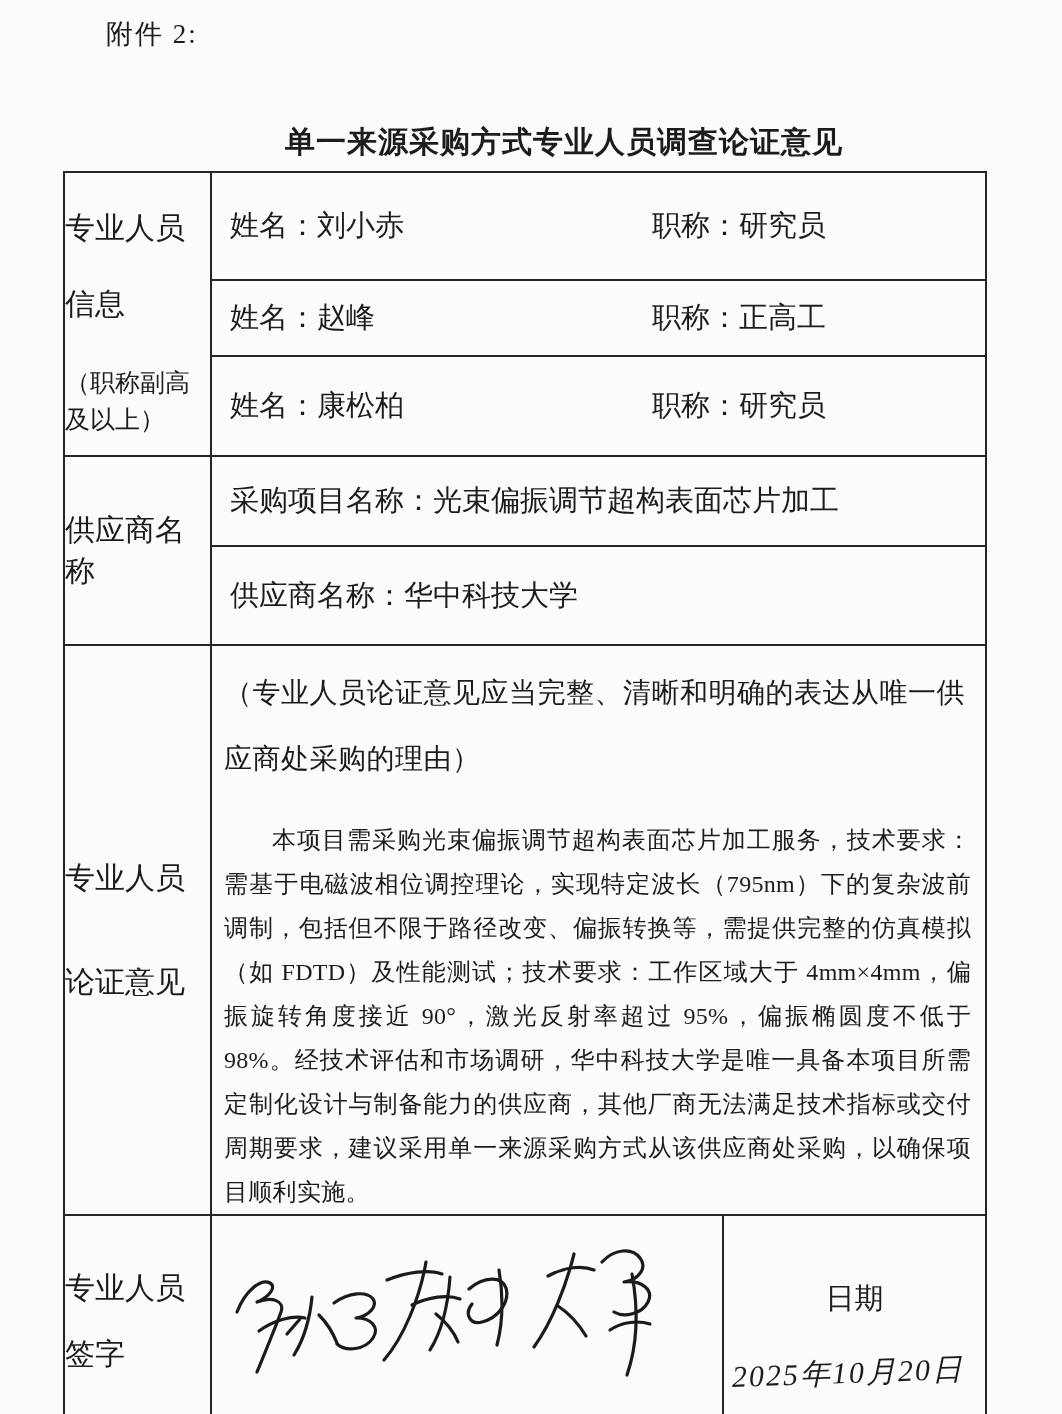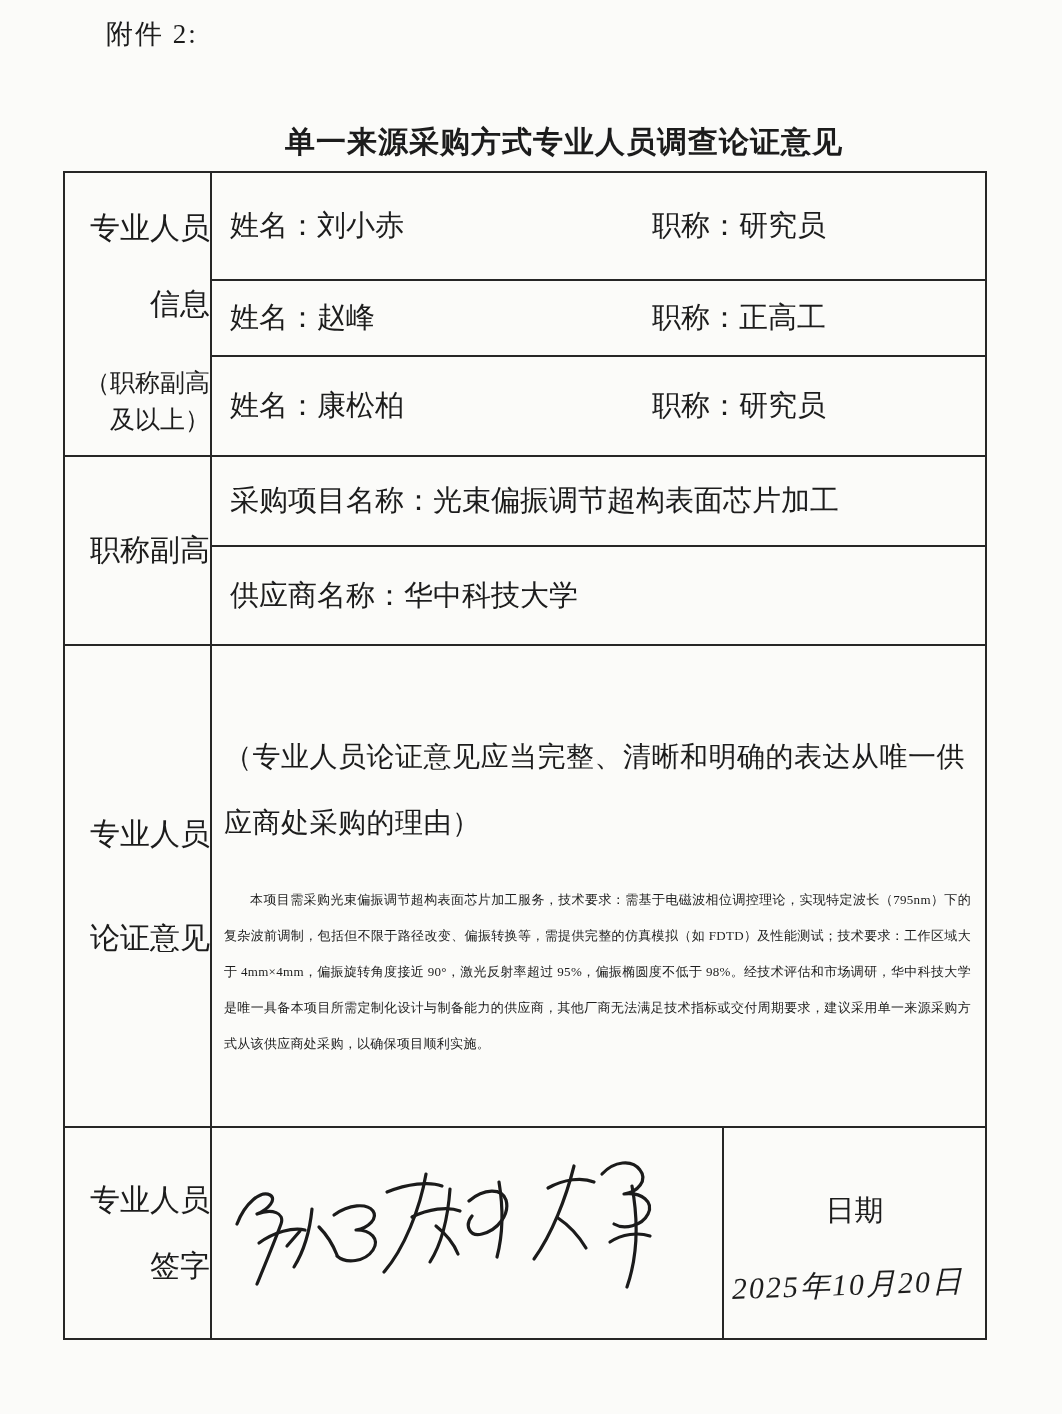--- a/index.html
+++ b/index.html
@@ -23,39 +23,39 @@
     border-collapse:collapse;table-layout:fixed;
   }
   table.form td{
     border:2px solid #262626;
     padding:0;vertical-align:middle;
   }
   tr.r1{height:108px;} tr.r2{height:76px;} tr.r3{height:100px;}
   tr.r4{height:90px;} tr.r5{height:99px;}
   tr.r6{height:482px;} tr.r7{height:212px;}
 
-  .label-cell{text-align:right;font-size:30px;}
+  .label-cell{text-align:left;font-size:30px;}
   .person-label{vertical-align:top;padding-top:26px;}
   .plabel-main div{line-height:76px;}
   .plabel-note{margin-top:22px;font-size:25px;}
   .plabel-note div{line-height:37px;}
 
   .name-cell{position:relative;font-size:29px;}
   .name-cell .nm{padding-left:18px;}
   .name-cell .tt{position:absolute;left:440px;top:50%;transform:translateY(-50%);}
 
   .project-cell{font-size:29px;padding-left:18px !important;}
 
   .opinion-label{vertical-align:top;padding-top:78px;}
   .opinion-label div{line-height:104px;}
 
   .opinion-cell{vertical-align:top;padding:14px 14px 0 12px !important;}
   .instruction{font-size:28px;line-height:66px;letter-spacing:0.5px;}
   .opinion-body{
-    margin-top:26px;font-size:13px;line-height:36px;
+    margin-top:26px;font-size:24px;line-height:44px;
     text-align:justify;text-indent:2em;letter-spacing:0.3px;
   }
 
   .sig-label div{line-height:66px;}
   .sig-cell{vertical-align:middle;}
   .sig-cell svg{display:block;margin-top:4px;}
 
   .date-cell{vertical-align:top;font-size:29px;}
   .date-label{margin-top:34px;text-align:center;}
   .date-value{
@@ -106,21 +106,21 @@
     </tr>
 
     <tr class="r3">
       <td class="name-cell" colspan="2">
         <span class="nm"><span>姓名：</span><span>康松柏</span></span>
         <span class="tt"><span>职称：</span><span>研究员</span></span>
       </td>
     </tr>
 
     <tr class="r4">
-      <td class="label-cell" rowspan="2">职称副高</td>
+      <td class="label-cell" rowspan="2">供应商名称</td>
       <td class="project-cell" colspan="2">
         <span>采购项目名称：</span><span>光束偏振调节超构表面芯片加工</span>
       </td>
     </tr>
 
     <tr class="r5">
       <td class="project-cell" colspan="2">
         <span>供应商名称：</span><span>华中科技大学</span>
       </td>
     </tr>

